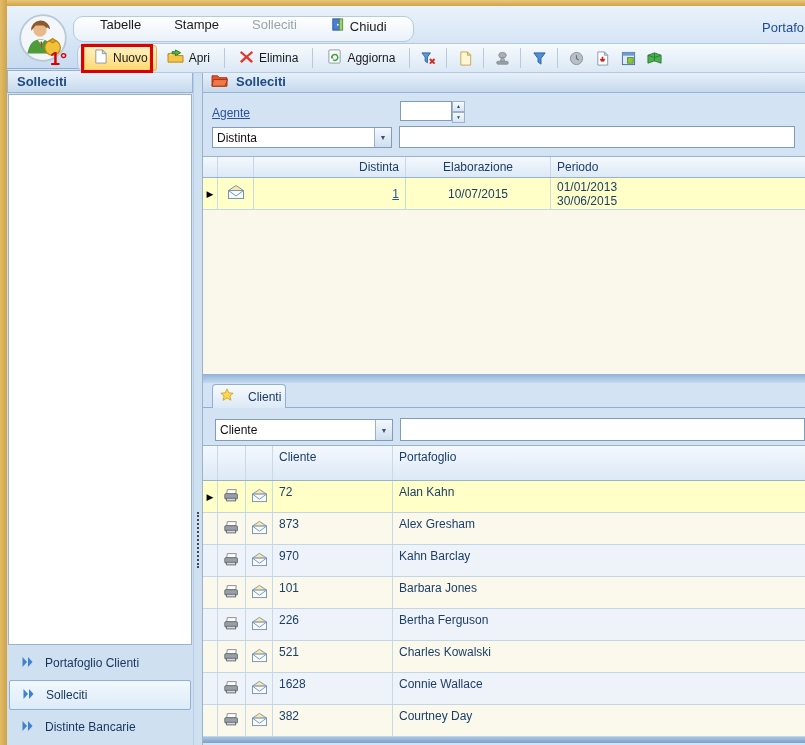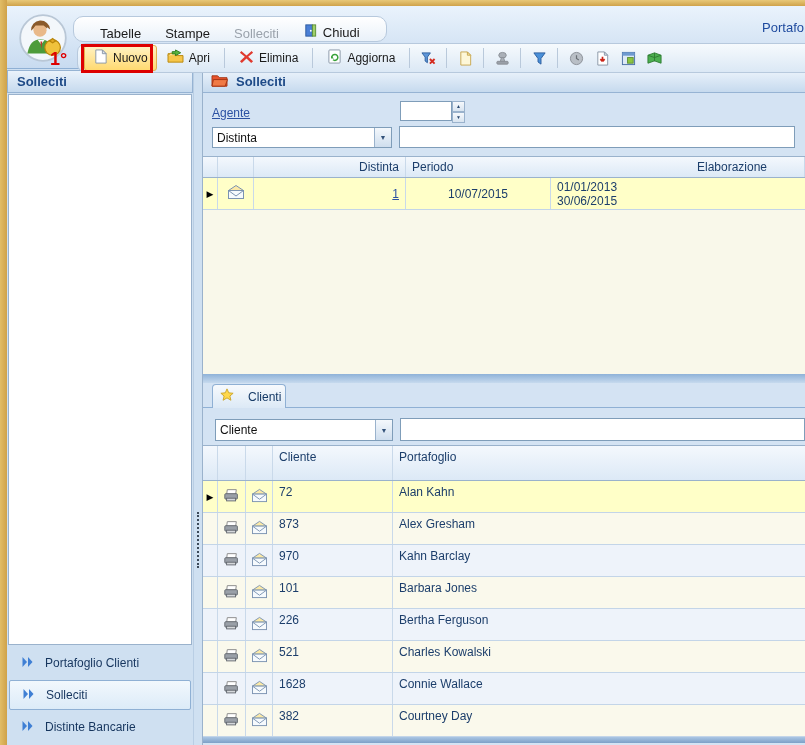--- a/index.html
+++ b/index.html
@@ -13,21 +13,21 @@
   .frame-left { position:absolute; left:0; top:0; width:7px; height:745px;
                 background:linear-gradient(90deg,#e2bd66,#cfa24a); z-index:3; }
 
   
   .topbar { position:absolute; left:7px; top:6px; width:798px; height:63px;
             background:linear-gradient(#eaf3fc,#c8dbf0);
             border-bottom:1px solid #8fb0d4; }
   .avatar { position:absolute; left:12px; top:8px; width:48px; height:48px; z-index:6; }
 
   .menubar { position:absolute; left:66px; top:10px; height:26px; display:inline-flex;
-             align-items:flex-end; gap:0; padding:0 14px;
+             align-items:flex-start; gap:9px; padding:0 14px;
              background:linear-gradient(#ffffff,#e9f1f9); border:1px solid #b7c9dd;
              border-radius:10px; z-index:4; }
   .menu-item { padding:0 12px; font-size:13px; color:#1a1a1a; cursor:default; }
   .menu-item.disabled { color:#9aa2ab; }
   .menu-item.with-icon { display:flex; align-items:center; gap:5px; }
 
   .portfolio-label { position:absolute; right:1px; top:14px; font-size:13px;
                      color:#1e4a9e; white-space:nowrap; z-index:4; }
 
   .toolbar { position:absolute; left:70px; top:37px; width:792px; height:30px;
@@ -348,22 +348,22 @@
     <div class="combo combo1">
       <span class="combo-text">Distinta</span>
       <span class="combo-btn">▼</span>
     </div>
     <div class="text-input input1"></div>
 
     <div class="t1-head">
       <div class="hcell c-marker"></div>
       <div class="hcell c-ico1"></div>
       <div class="hcell c-dist">Distinta</div>
+      <div class="hcell c-elab">Elaborazione</div>
       <div class="hcell c-per">Periodo</div>
-      <div class="hcell c-elab">Elaborazione</div>
     </div>
     <div class="t1-row">
       <div class="cell c-marker">
           <span class="marker-glyph">▶</span>
         </div>
       <div class="cell c-ico1">
         <span>
           <svg viewBox="0 0 20 16" width="20" height="16">
             <path d="M2.5 6.5 L10 1.5 L17.5 6.5z" fill="#fbe9a6" stroke="#7b93b2"></path>
             <rect x="2.5" y="6.5" width="15" height="8" fill="#f6fafd" stroke="#7b93b2"></rect>

